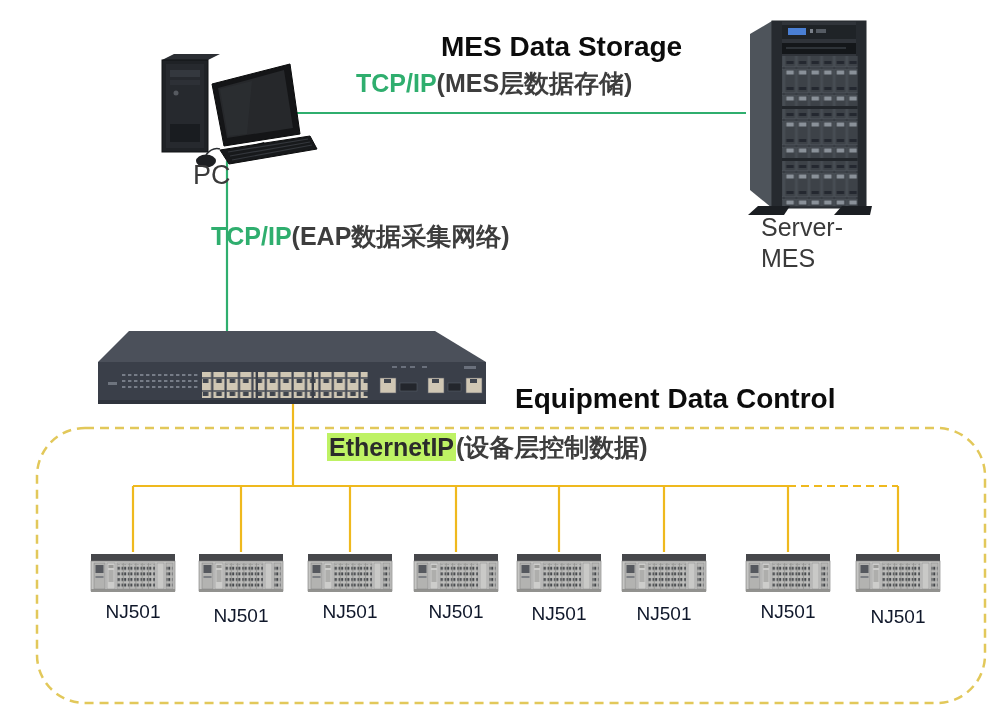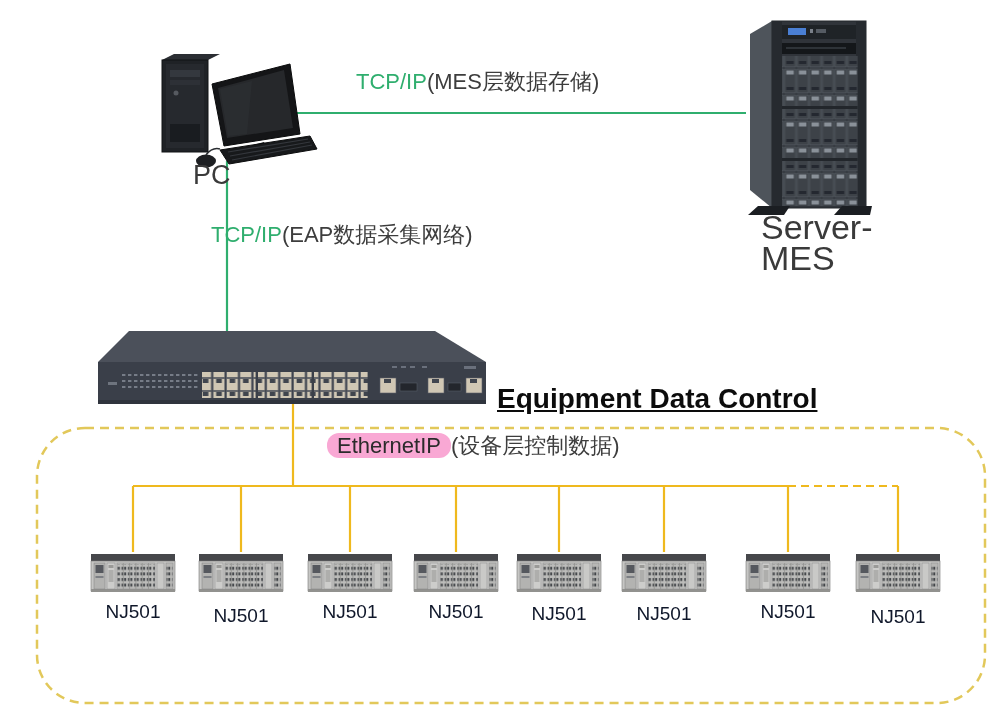--- a/index.html
+++ b/index.html
@@ -1,24 +1,24 @@
 <!DOCTYPE html>
 <html><head>
 <meta charset="utf-8">
 <style>
   html,body{margin:0;padding:0;background:#ffffff;}
   body{font-family:"Liberation Sans","DejaVu Sans",sans-serif;}
   #canvas{position:relative;width:1000px;height:722px;background:#ffffff;overflow:hidden;}
   .abs{position:absolute;}
   svg{display:block;}
   .title{font-size:28px;font-weight:700;color:#0c0c0c;letter-spacing:0px;white-space:nowrap;}
-  .sub{font-size:22px;color:#3d3d3d;white-space:nowrap;}
+  .sub{font-size:25px;color:#3d3d3d;white-space:nowrap;font-weight:bold;}
   .sub .proto-green{color:#2fae6e;}
-  .sub .proto-hl{background:#f9a8d4;color:#2b2b2b;padding:0 10px;border-radius:12px;}
-  .dev-label{font-size:34px;color:#3a3a3a;white-space:nowrap;line-height:31px;}
+  .sub .proto-hl{background:#bef264;color:#2b2b2b;padding:0 2px;}
+  .dev-label{font-size:25px;color:#3a3a3a;white-space:nowrap;line-height:31px;}
   .plc-label{font-size:19px;color:#0f172a;width:88px;text-align:center;}
   #lines{position:absolute;left:0;top:0;z-index:1;}
   .device{z-index:2;}
   .txt{z-index:3;}
 </style>
 </head>
 <body>
 
 <div id="canvas">
 
@@ -190,32 +190,33 @@
       <svg width="88" height="50">
         <use href="#plc-sym"></use>
       </svg>
     </div>
   <div class="abs device" style="left:854px;top:549px;">
       <svg width="88" height="50">
         <use href="#plc-sym"></use>
       </svg>
     </div>
 
+  <div class="abs txt title" style="left:441px;top:31px;">MES Data Storage</div>
   <div class="abs txt sub" style="left:356px;top:67px;"><span class="proto-green">TCP/IP</span><span>(MES层数据存储)</span></div>
 
   <div class="abs txt dev-label" style="left:169px;top:160px;font-size:27px;margin-left:24px;">PC</div>
 
   <div class="abs txt sub" style="left:211px;top:220px;"><span class="proto-green">TCP/IP</span><span>(EAP数据采集网络)</span></div>
 
   <div class="abs txt dev-label" style="left:761px;top:212px;">
     <div>Server-</div>
     <div>MES</div>
   </div>
 
-  <div class="abs txt title" style="left:497px;top:383px;text-decoration:underline;">Equipment Data Control</div>
+  <div class="abs txt title" style="left:515px;top:383px;">Equipment Data Control</div>
   <div class="abs txt sub" style="left:327px;top:431px;"><span class="proto-hl">EthernetIP</span><span>(设备层控制数据)</span></div>
 
   <div class="abs txt plc-label" style="left:89px;top:601px;">NJ501</div>
   <div class="abs txt plc-label" style="left:197px;top:605px;">NJ501</div>
   <div class="abs txt plc-label" style="left:306px;top:601px;">NJ501</div>
   <div class="abs txt plc-label" style="left:412px;top:601px;">NJ501</div>
   <div class="abs txt plc-label" style="left:515px;top:603px;">NJ501</div>
   <div class="abs txt plc-label" style="left:620px;top:603px;">NJ501</div>
   <div class="abs txt plc-label" style="left:744px;top:601px;">NJ501</div>
   <div class="abs txt plc-label" style="left:854px;top:606px;">NJ501</div>

